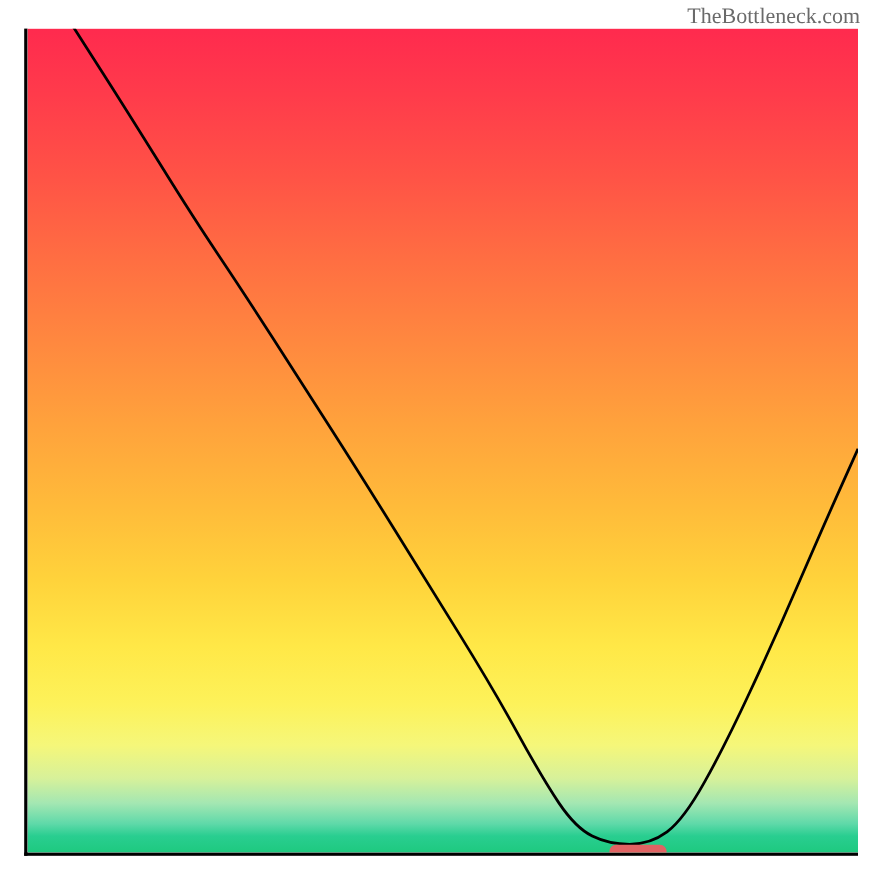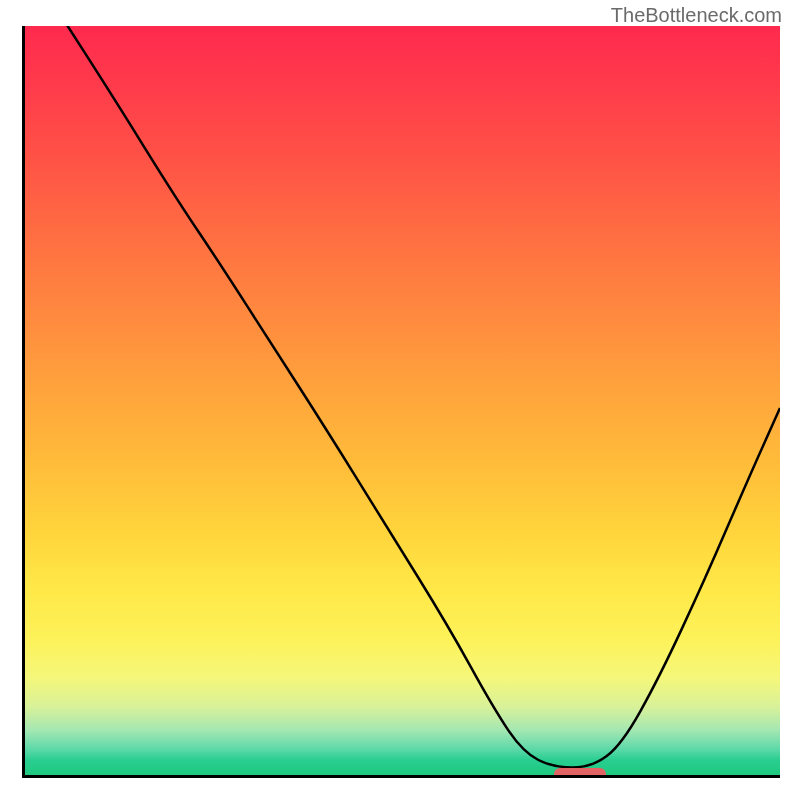--- a/index.html
+++ b/index.html
@@ -15,21 +15,21 @@
     height: 800px;
     position: relative;
     background: #ffffff;
   }
   .watermark {
     position: absolute;
     top: 4px;
     right: 18px;
     font-size: 20px;
     color: #6a6a6a;
-    font-family: Liberation Sans, sans-serif;
+    font-family: Liberation Serif, serif;
     z-index: 10;
   }
   .plot-area {
     position: absolute;
     left: 22px;
     top: 26px;
     width: 758px;
     height: 752px;
     border-left: 3px solid #000;
     border-bottom: 3px solid #000;

